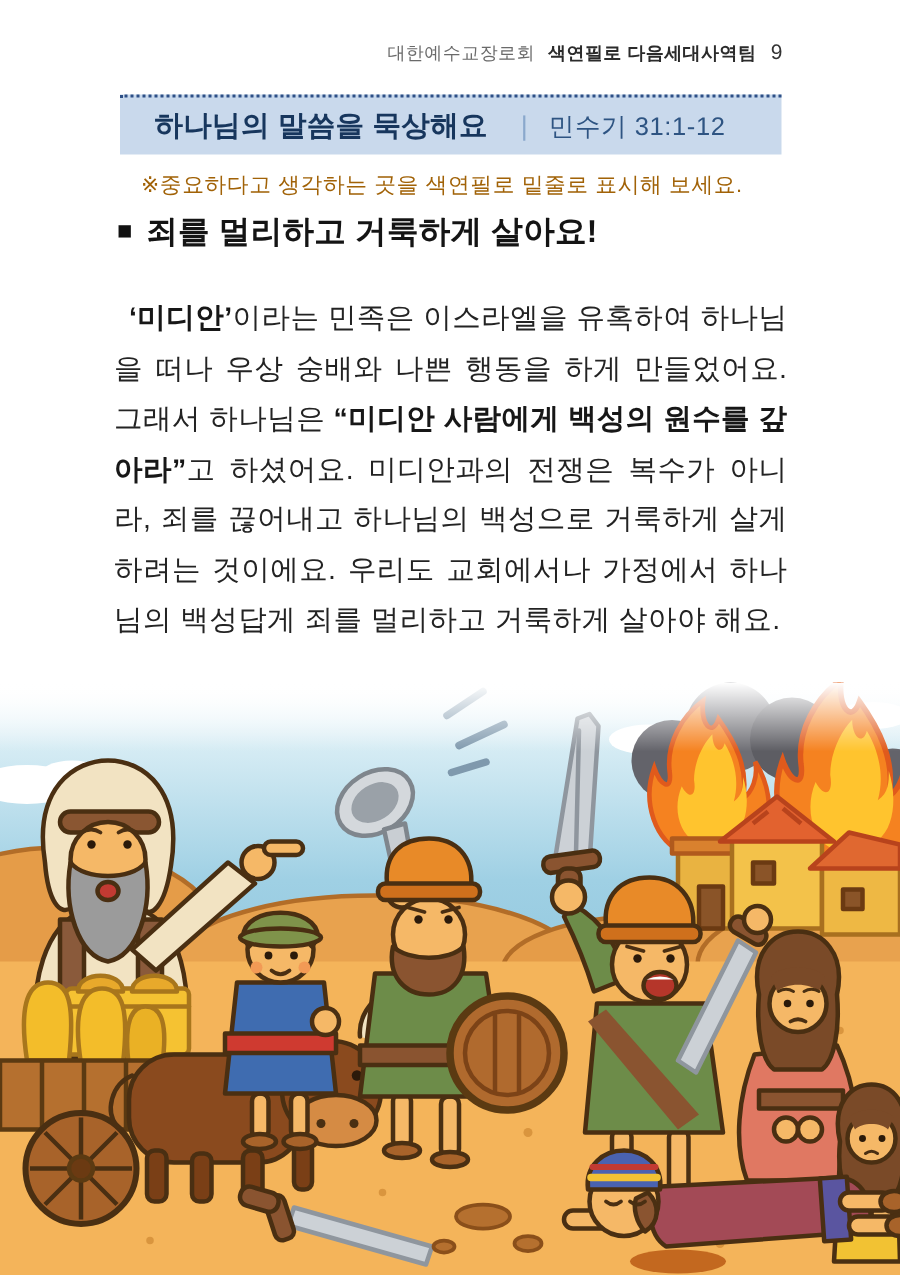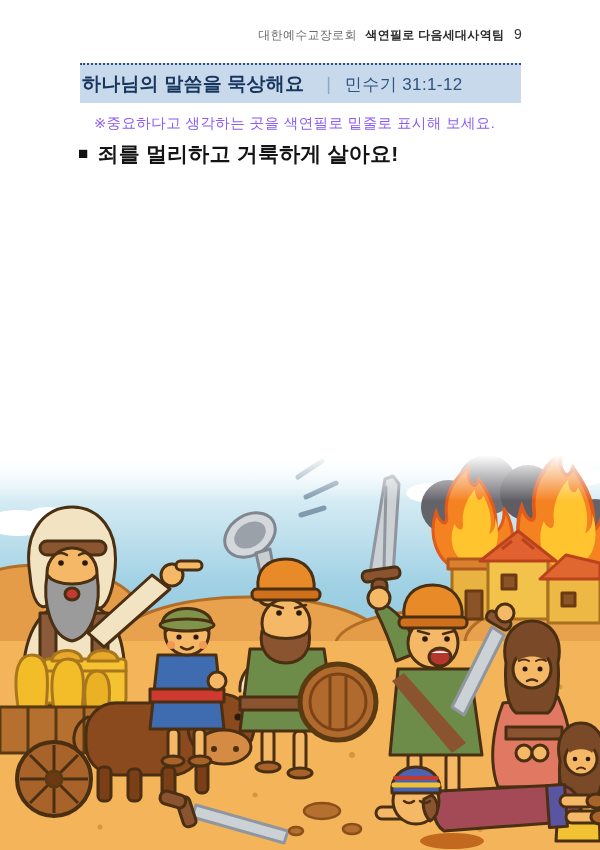--- a/index.html
+++ b/index.html
@@ -12,29 +12,29 @@
     position:absolute;top:26px;left:80px;width:442px;text-align:right;
     font-size:12px;color:#555;letter-spacing:.3px;white-space:nowrap;
   }
   .header .org{font-weight:400;color:#6a6a6a;font-size:12px;}
   .header .team{font-weight:700;color:#2b2b2b;font-size:12px;margin-left:5px;}
   .header .pagenum{font-weight:400;color:#333;font-size:14px;margin-left:6px;}
   
   .title-bar{
     position:absolute;left:80px;top:63px;width:441px;height:40px;
     background:#c9d9ec;border-top:2px dotted #2d4f86;
-    display:flex;align-items:center;box-sizing:border-box;padding-left:2px;
+    display:flex;align-items:center;box-sizing:border-box;padding-left:23px;
   }
   .title-bar .title{font-size:19px;font-weight:700;color:#17365d;letter-spacing:.2px;}
   .title-bar .sep{font-size:18px;color:#8aa8cc;margin:0 14px 0 22px;font-weight:300;}
   .title-bar .ref{font-size:17px;color:#2e5482;letter-spacing:.4px;text-align:center;}
   
   .note{
     position:absolute;left:94px;top:114px;width:428px;
-    font-size:14.5px;color:#8b5cf6;letter-spacing:.4px;
+    font-size:14.5px;color:#a16207;letter-spacing:.4px;
   }
   
   .heading{
     position:absolute;left:78px;top:140px;width:444px;
     font-size:21px;font-weight:700;color:#141414;letter-spacing:.2px;
   }
   .heading .bullet{font-size:17px;margin-right:9px;position:relative;top:-2px;color:#111;}
   
   .body-text{
     position:absolute;left:76px;top:196px;width:449px;
@@ -62,20 +62,23 @@
     <span class="sep">|</span>
     <span class="ref">민수기 31:1-12</span>
   </div>
 
   <div class="note">※중요하다고 생각하는 곳을 색연필로 밑줄로 표시해 보세요.</div>
 
   <div class="heading">
     <span class="bullet">■</span><span>죄를 멀리하고 거룩하게 살아요!</span>
   </div>
 
+  <div class="body-text">
+    <span class="b">‘미디안’</span><span>이라는 민족은 이스라엘을 유혹하여 하나님을 떠나 우상 숭배와 나쁜 행동을 하게 만들었어요. 그래서 하나님은 </span><span class="b">“미디안 사람에게 백성의 원수를 갚아라”</span><span>고 하셨어요. 미디안과의 전쟁은 복수가 아니라, 죄를 끊어내고 하나님의 백성으로 거룩하게 살게 하려는 것이에요. 우리도 교회에서나 가정에서 하나님의 백성답게 죄를 멀리하고 거룩하게 살아야 해요.</span>
+  </div>
 
   <div class="illustration">
     <svg width="600" height="395" viewBox="0 0 600 395" xmlns="http://www.w3.org/2000/svg">
       <defs>
         <linearGradient id="sky" x1="0" y1="0" x2="0" y2="1">
           <stop offset="0" stop-color="#ffffff"></stop>
           <stop offset="0.18" stop-color="#d6ecf4"></stop>
           <stop offset="0.55" stop-color="#9fd0e4"></stop>
           <stop offset="1" stop-color="#8cc3db"></stop>
         </linearGradient>

